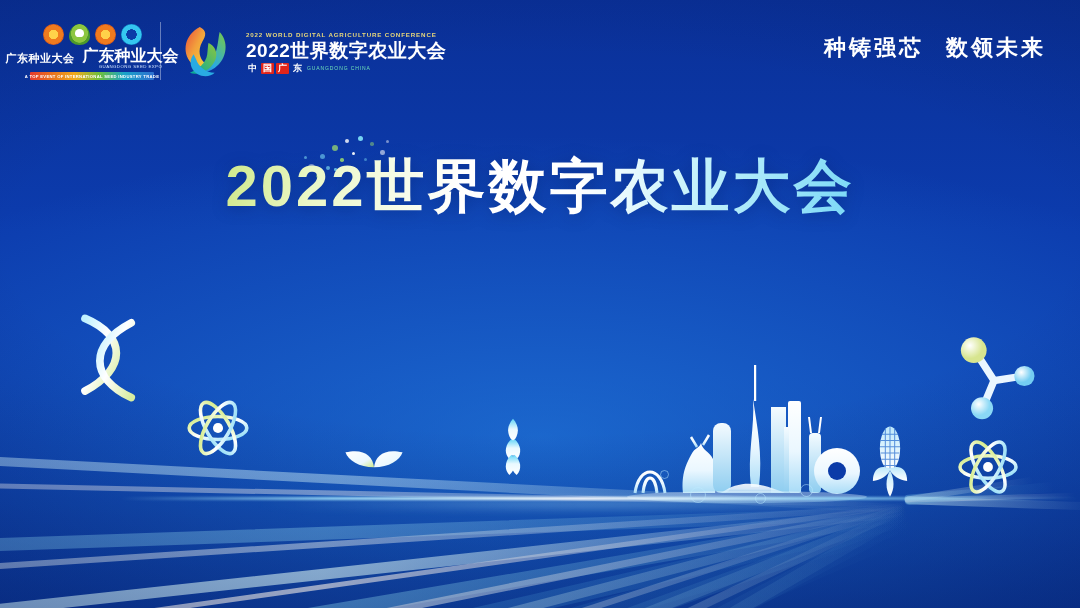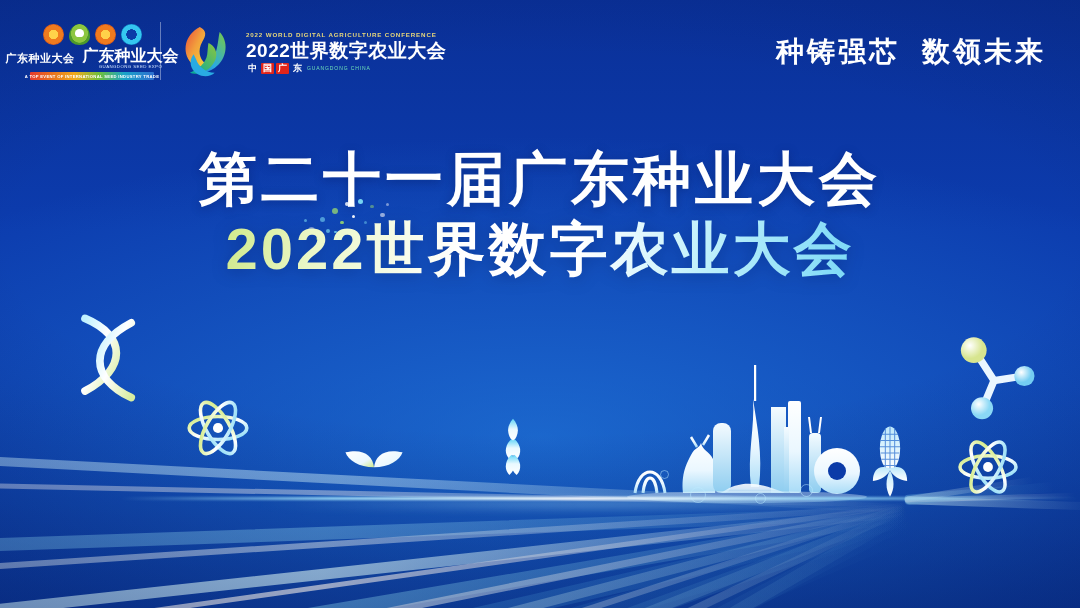--- a/index.html
+++ b/index.html
@@ -48,21 +48,21 @@
   .wdac{line-height:1;}
   .wdac-en{font-size:6.2px;font-weight:bold;color:#e7d77a;letter-spacing:.85px;white-space:nowrap;}
   .wdac-cn{font-size:19px;font-weight:bold;color:#fff;letter-spacing:.5px;white-space:nowrap;margin-top:3px;}
   .wdac-bot{display:flex;align-items:center;gap:3px;margin-top:3px;}
   .cn-flag{display:flex;align-items:center;gap:2px;}
   .cn-flag i{font-style:normal;font-size:9px;font-weight:bold;color:#fff;line-height:1;
     padding:1px 2px;border-radius:1px;}
   .cn-flag i.r{background:#e1251b;}
   .wdac-en2{font-size:5px;color:#6fe0b8;letter-spacing:.9px;white-space:nowrap;}
 
-  .slogan{position:absolute;right:34px;top:33px;font-size:28px;font-weight:bold;color:#fff;
+  .slogan{position:absolute;right:34px;top:33px;font-size:22px;font-weight:bold;color:#fff;
     letter-spacing:3px;white-space:nowrap;}
   .slogan b{font-weight:bold;}
   .slogan .gap{display:inline-block;width:22px;}
 
   
   .titles{position:absolute;left:0;right:0;top:148px;text-align:center;}
   .t1{font-size:58px;font-weight:bold;color:#ffffff;letter-spacing:4px;line-height:1.08;
       white-space:nowrap;text-shadow:0 2px 10px rgba(0,20,80,.35);}
   .t2{font-size:58px;font-weight:bold;letter-spacing:3px;line-height:1.12;white-space:nowrap;margin-top:6px;
       background:linear-gradient(100deg,#cfe98a 0%,#eaf7c6 14%,#ffffff 38%,#ffffff 56%,#bff0fb 76%,#79d8f7 100%);
@@ -348,21 +348,20 @@
         </div>
       </div>
     </div>
 
     <div class="slogan">
       <b>种铸强芯</b><span class="gap"></span><b>数领未来</b>
     </div>
   </div>
 
   <div class="titles">
-    <div class="t1">第二十一届广东种业大会</div>
     <div style="position:relative;display:inline-block;">
       <div class="particles" id="particles">
           <div class="pt" style="left: 18px; top: 30px; width: 7px; height: 7px; opacity: 0.45; background: rgb(255, 255, 255);"></div>
           <div class="pt" style="left: 30px; top: 20px; width: 5px; height: 5px; opacity: 0.57; background: rgb(127, 224, 247);"></div>
           <div class="pt" style="left: 42px; top: 11px; width: 6px; height: 6px; opacity: 0.69; background: rgb(168, 232, 106);"></div>
           <div class="pt" style="left: 55px; top: 5px; width: 4px; height: 4px; opacity: 0.81; background: rgb(255, 255, 255);"></div>
           <div class="pt" style="left: 68px; top: 2px; width: 5px; height: 5px; opacity: 0.93; background: rgb(127, 224, 247);"></div>
           <div class="pt" style="left: 80px; top: 8px; width: 3.5px; height: 3.5px; opacity: 0.45; background: rgb(168, 232, 106);"></div>
           <div class="pt" style="left: 90px; top: 16px; width: 4.5px; height: 4.5px; opacity: 0.57; background: rgb(255, 255, 255);"></div>
           <div class="pt" style="left: 36px; top: 32px; width: 4px; height: 4px; opacity: 0.69; background: rgb(127, 224, 247);"></div>

